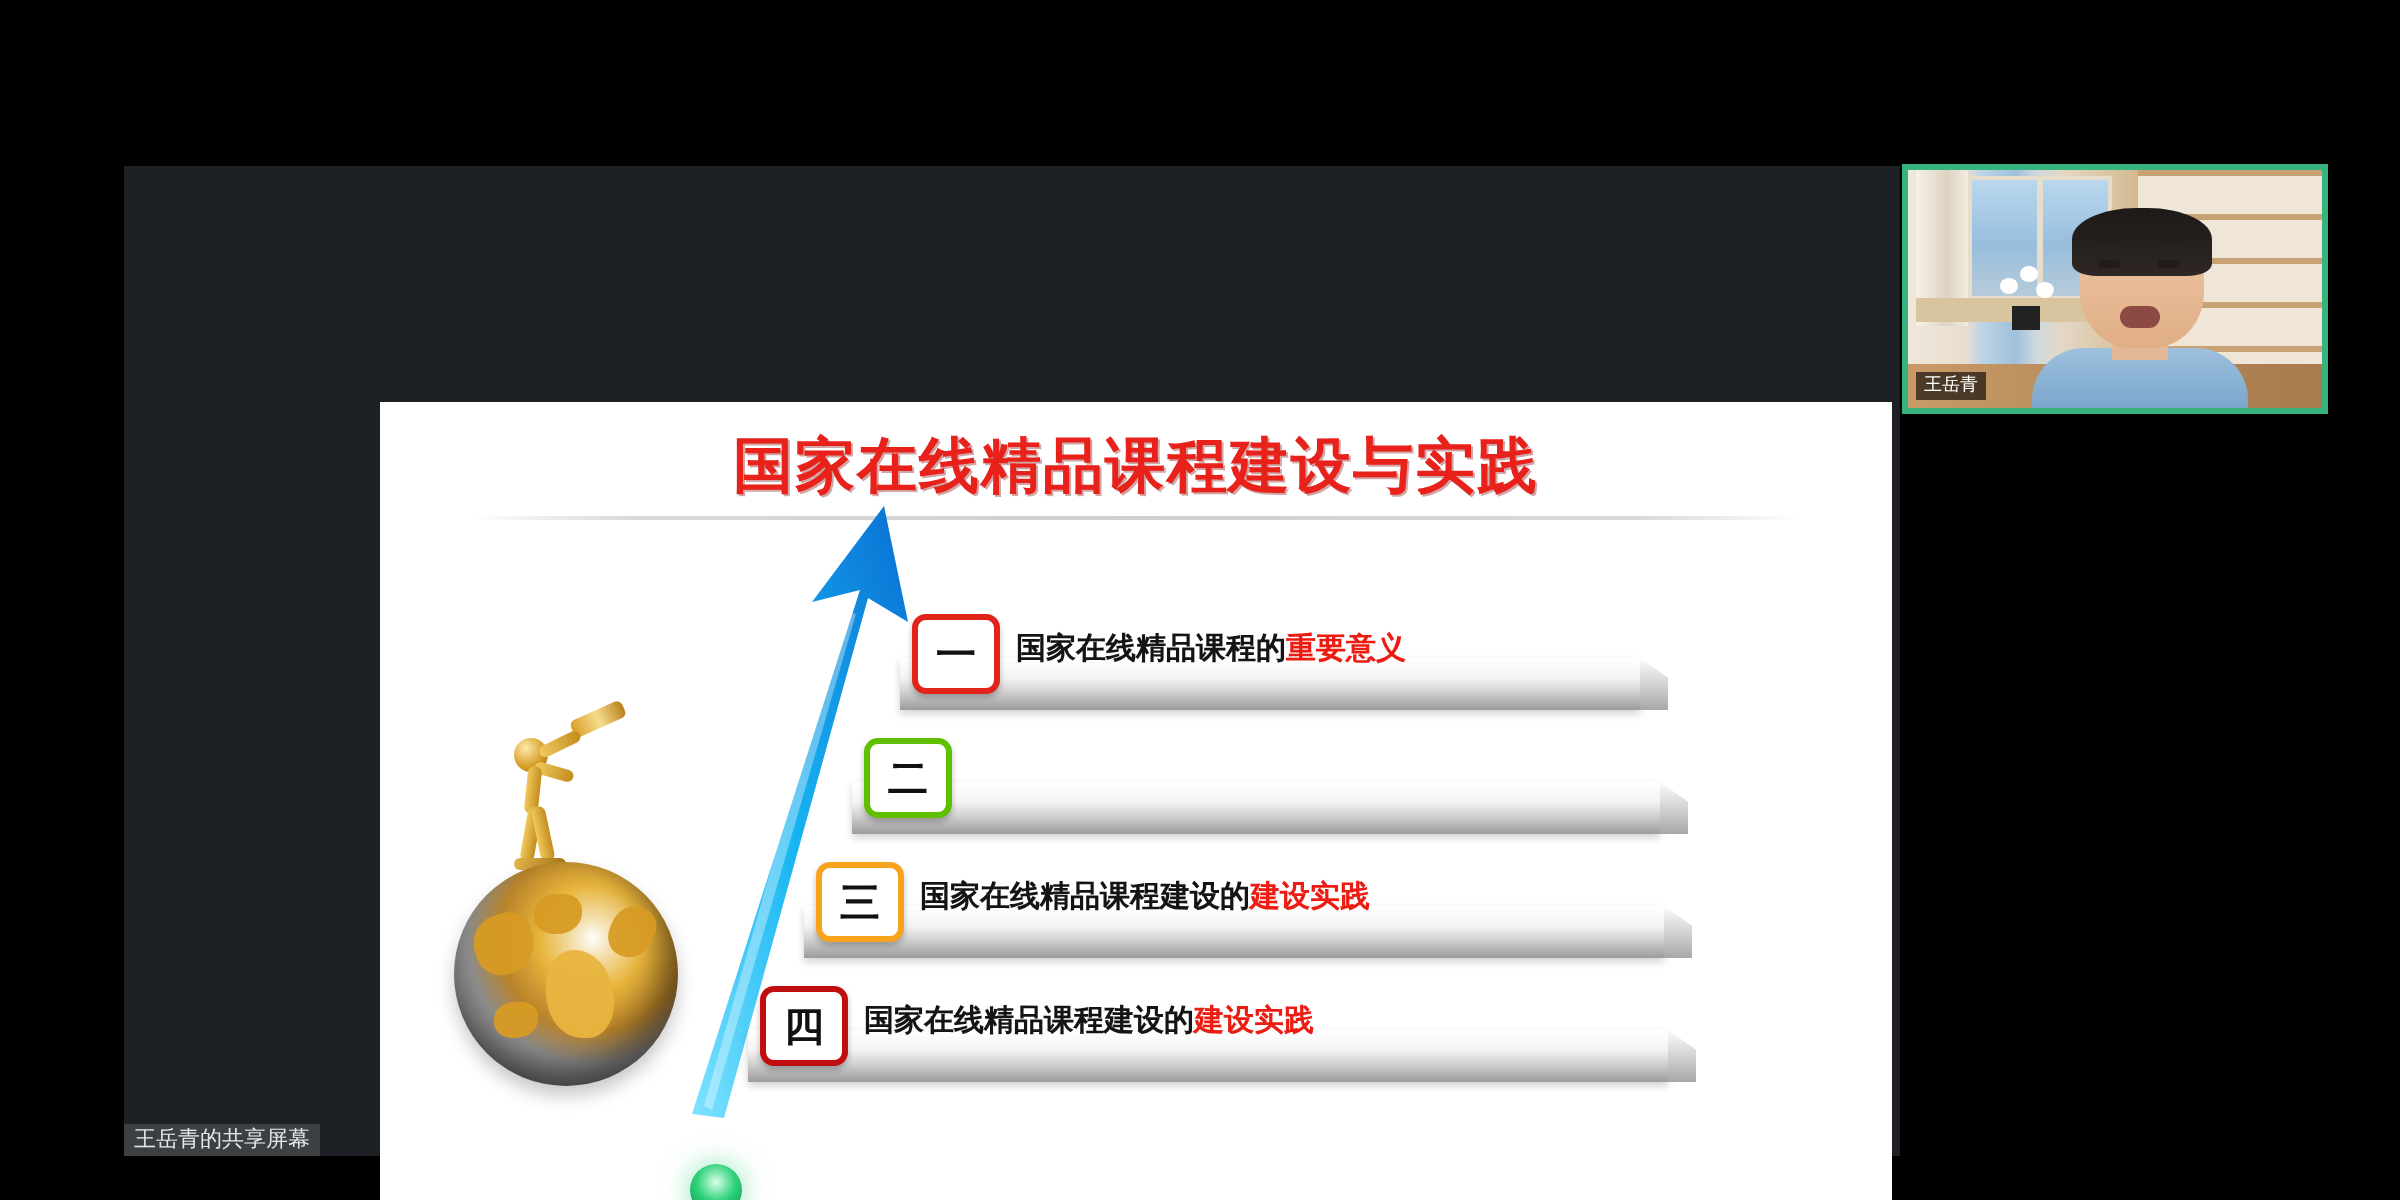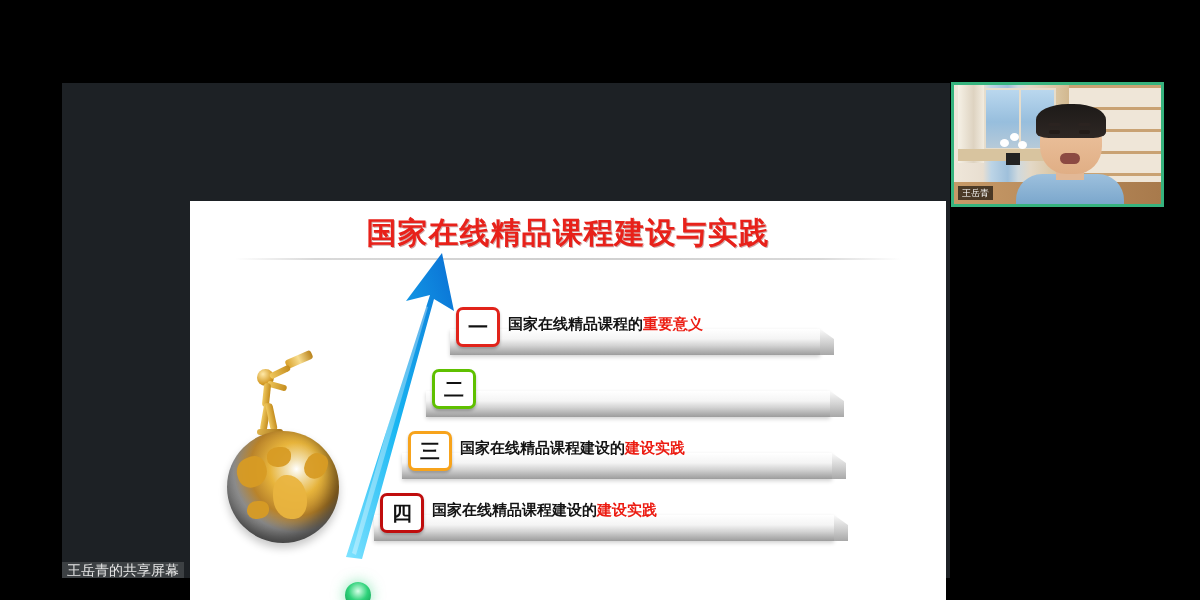--- a/index.html
+++ b/index.html
@@ -107,21 +107,21 @@
   .p-brow{position:absolute;width:13px;height:3px;border-radius:2px;background:#2b2320;}
   .p-eye{position:absolute;width:11px;height:4px;border-radius:3px;background:#241c18;}
   .p-mouth{position:absolute;left:44px;bottom:40px;width:20px;height:11px;border-radius:9px;
       background:#8c4a42;}
   .name-badge{position:absolute;left:4px;bottom:4px;padding:1px 4px;
       background:rgba(0,0,0,.62);color:#fff;font-size:9px;line-height:12px;
       font-family:"DejaVu Sans","Liberation Sans",sans-serif;}
 
   
   .share-label{position:absolute;left:62px;bottom:22px;padding:2px 5px;
-      background:rgba(255,255,255,.14);color:#e6e6e6;font-size:14px;line-height:12px;
+      background:rgba(255,255,255,.14);color:#e6e6e6;font-size:11px;line-height:12px;
       font-family:"DejaVu Sans","Liberation Sans",sans-serif;white-space:nowrap;}
 
   
   .toolbar-dot{position:absolute;left:345px;bottom:-8px;width:26px;height:26px;border-radius:50%;
       background:radial-gradient(circle at 50% 35%,#d8ffe8,#2fd27a 45%,#0a8b48 100%);
       box-shadow:0 0 14px rgba(47,210,122,.55);}
 </style>
 </head>
 <body>
 

